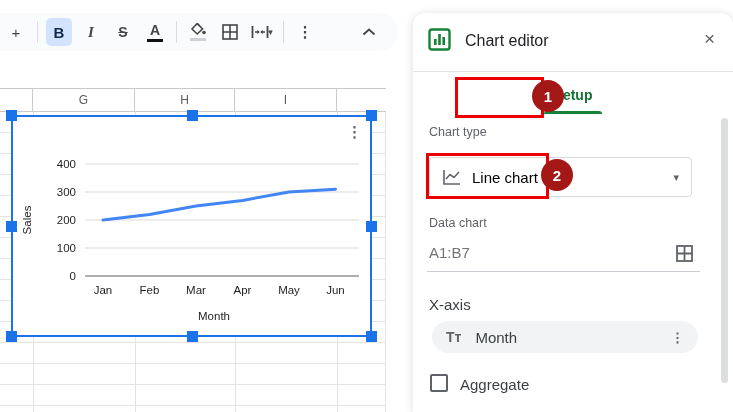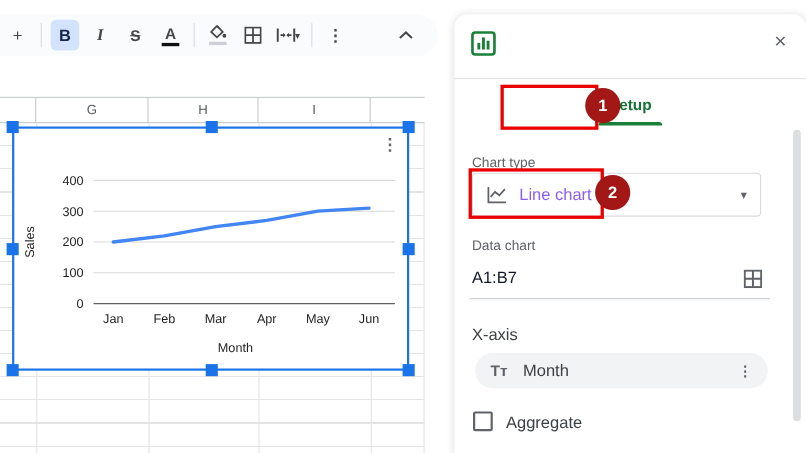--- a/index.html
+++ b/index.html
@@ -50,23 +50,23 @@
   .panel-hr { position:absolute; left:0; top:58px; width:100%; height:1px; background:#e3e3e3; }
   .tabs { position:absolute; left:0; top:59px; width:100%; height:46px; display:flex; }
   .tab { flex:1; display:flex; align-items:center; justify-content:center; font-size:14px;
     font-weight:bold; color:#5f6368; position:relative; cursor:pointer; }
   .tab.active { color:#137333; }
   .tab.active .ul { position:absolute; left:50%; transform:translateX(-50%); bottom:4px;
     width:58px; height:3px; background:#188038; border-radius:3px 3px 0 0; }
   .sec-label { position:absolute; left:16px; font-size:12.5px; color:#5f6368; }
   .select { position:absolute; left:16px; top:144px; width:263px; height:40px;
     border:1px solid #d7dadd; border-radius:4px; display:flex; align-items:center; cursor:pointer; }
-  .select .txt { font-size:15px; color:#8b5cf6; margin-left:10px;text-align:center; }
+  .select .txt { font-size:15px; color:#000000; margin-left:10px;text-align:center; }
   .select .dd { position:absolute; right:12px; color:#5f6368; font-size:11px; }
-  .dr-value { position:absolute; left:16px; top:231px; font-size:15px; color:#0f172a; }
+  .dr-value { position:absolute; left:16px; top:231px; font-size:15px; color:#737373; }
   .dr-grid { position:absolute; left:263px; top:232px; cursor:pointer; }
   .dr-ul { position:absolute; left:14px; top:258px; width:273px; height:1px; background:#c9ccd0; }
   .sec-head { position:absolute; left:16px; font-size:15px; font-weight:normal; color:#3c4043; }
   .pill { position:absolute; left:19px; top:308px; width:266px; height:32px; background:#f1f3f4;
     border-radius:16px; display:flex; align-items:center; cursor:pointer; }
   .pill .tt { margin-left:14px; color:#5f6368; font-size:14px; font-weight:bold; }
   .pill .val { margin-left:14px; font-size:15px; color:#3c4043; }
   .pill .dots { position:absolute; right:14px; color:#5f6368; font-size:13px; font-weight:bold; }
   .checkbox { position:absolute; left:17px; top:361px; width:18px; height:18px;
     border:2px solid #5f6368; border-radius:2px; cursor:pointer; }
@@ -192,32 +192,33 @@
   <div class="handle" style="left:366px;top:331px"></div>
 
   <div class="panel">
     <div class="panel-head">
       <svg class="panel-logo" width="23" height="23" viewBox="0 0 23 23">
         <rect x="1.5" y="1.5" width="20" height="20" rx="2.5" fill="none" stroke="#188038" stroke-width="2.4"></rect>
         <rect x="6" y="11" width="2.6" height="6" fill="#188038"></rect>
         <rect x="10.2" y="6" width="2.6" height="11" fill="#188038"></rect>
         <rect x="14.4" y="9" width="2.6" height="8" fill="#188038"></rect>
       </svg>
+      <div class="panel-title">Chart editor</div>
       <div class="panel-close">×</div>
     </div>
     <div class="panel-hr"></div>
 
     <div class="tabs">
       <div class="tab active">
         <span>Setup</span>
         <span class="ul"></span>
       </div>
     </div>
 
-    <div class="sec-label" style="top:128px">Chart type</div>
+    <div class="sec-label" style="top:112px">Chart type</div>
     <div class="select">
       <svg style="margin-left:12px" width="20" height="18" viewBox="0 0 20 18">
         <path d="M2 2v14h16" fill="none" stroke="#5f6368" stroke-width="1.6"></path>
         <polyline points="4,11 8,6.5 12,9.5 17,4" fill="none" stroke="#5f6368" stroke-width="1.6"></polyline>
       </svg>
       <span class="txt">Line chart</span>
       <span class="dd">▾</span>
     </div>
 
     <div class="sec-label" style="top:203px">Data chart</div>

